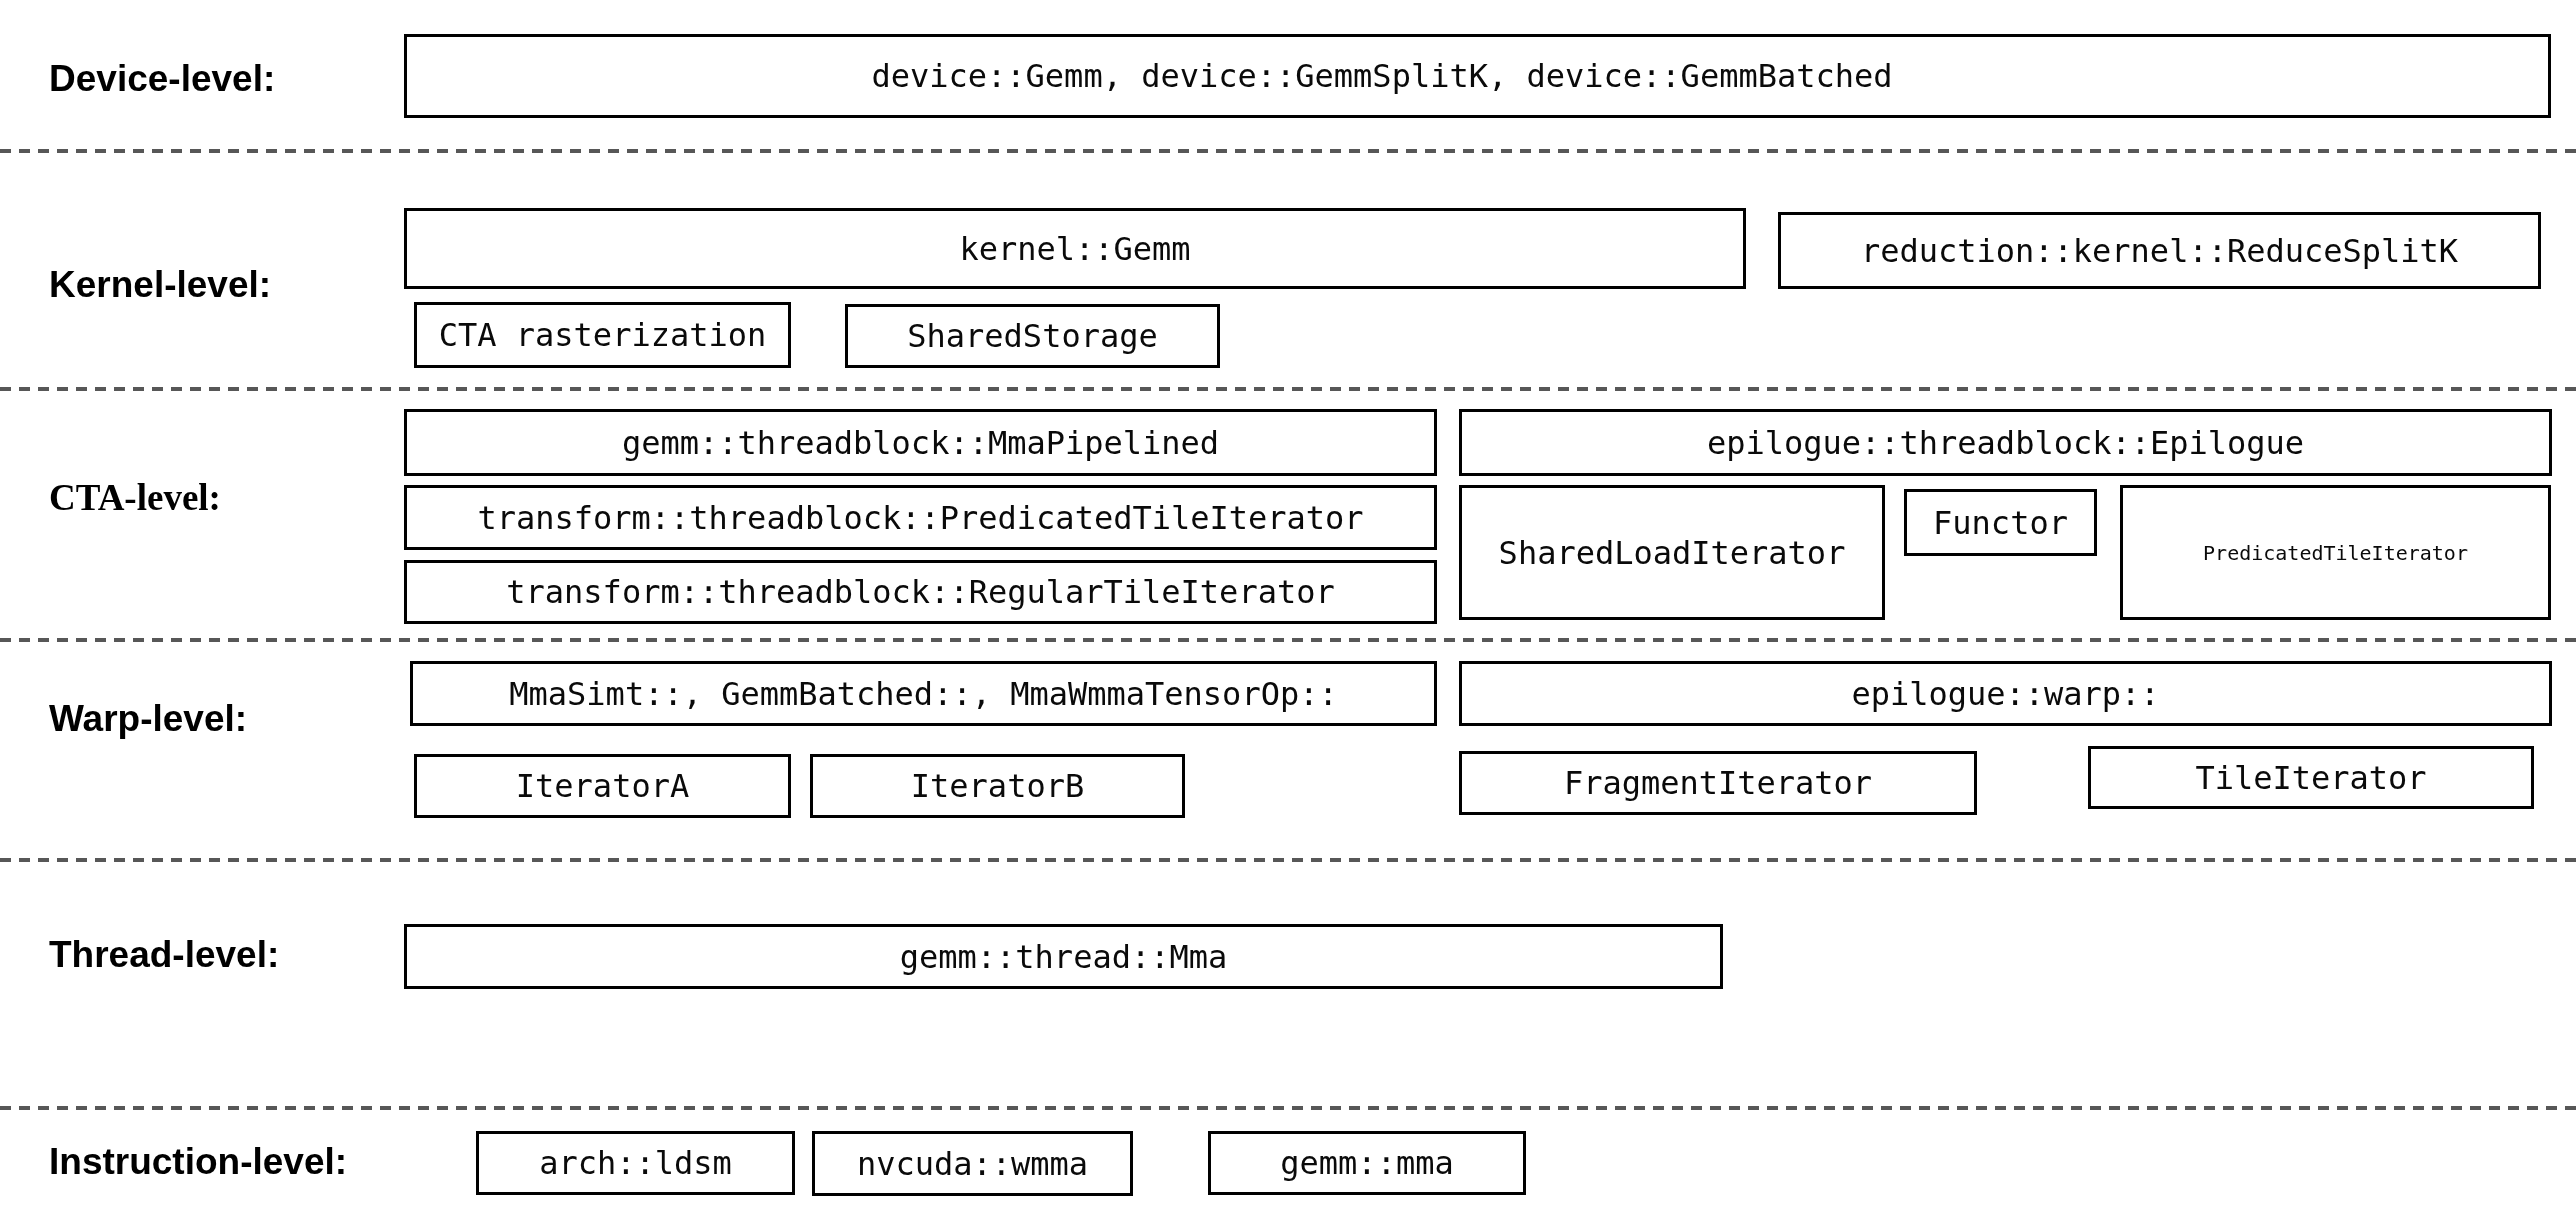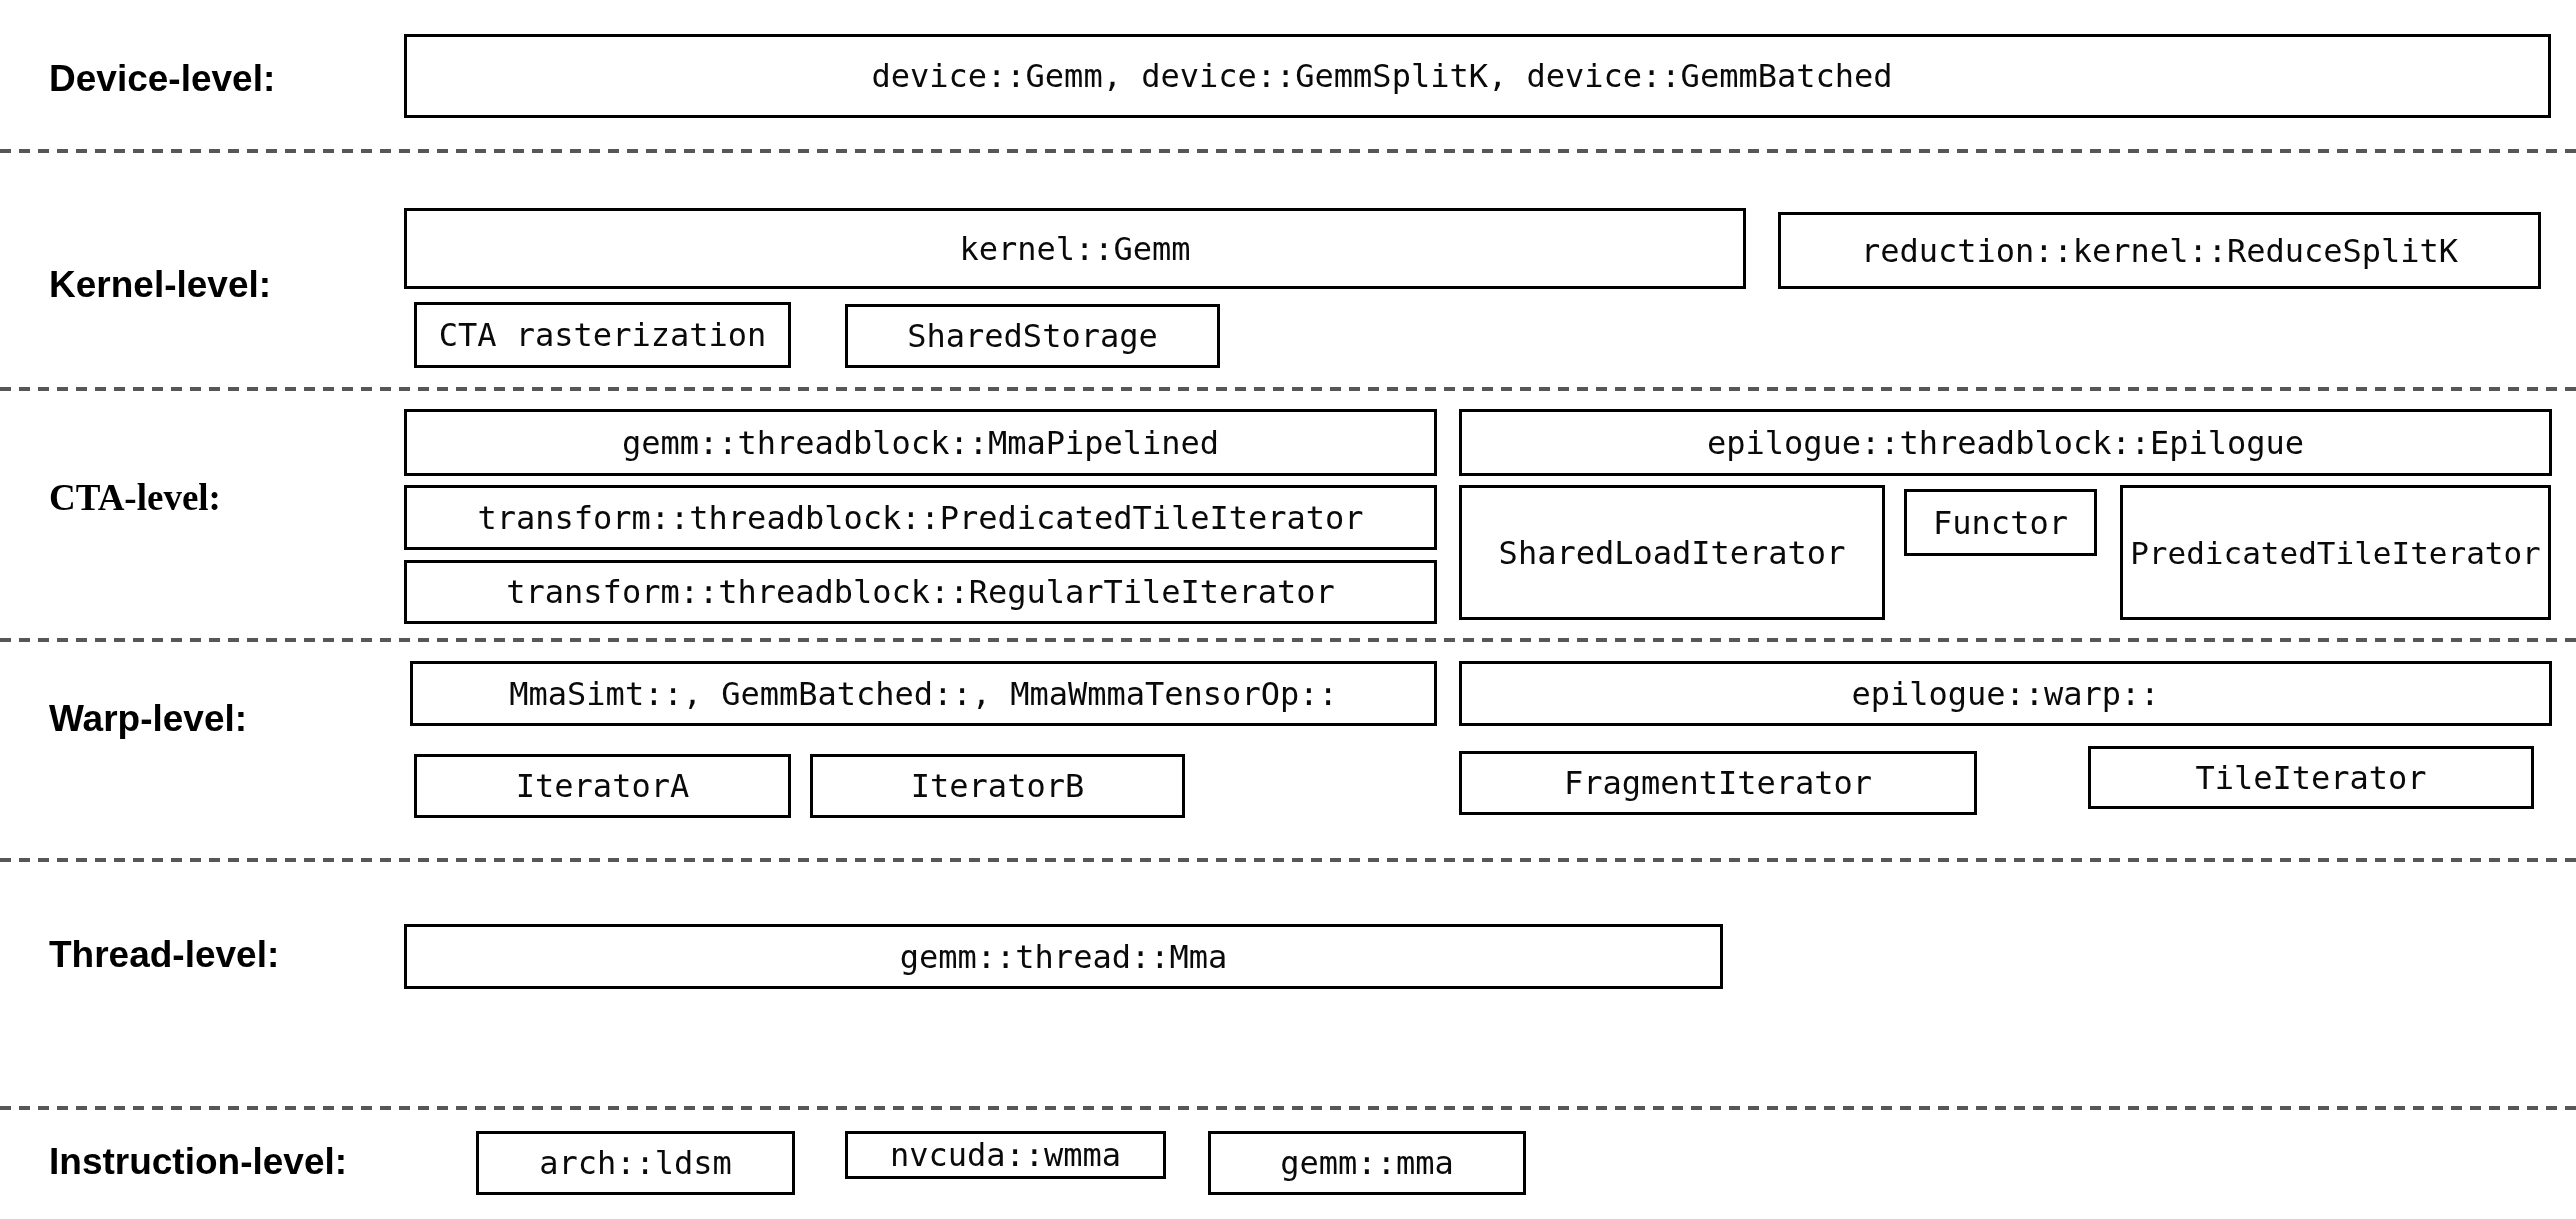--- a/index.html
+++ b/index.html
@@ -32,21 +32,21 @@
     background: #ffffff;
     display: flex;
     align-items: center;
     justify-content: center;
     font-family: "DejaVu Sans Mono", monospace;
     font-size: 32px;
     color: #0a0a0a;
     white-space: nowrap;
     text-align: center;
   }
-  .box.tight { font-size: 31px; }
+  .box.tight { font-size: 20px; }
   .sep {
     position: absolute;
     left: 0;
     width: 2576px;
     height: 3.8px;
     background: repeating-linear-gradient(90deg,
       #575757 0px, #575757 10.7px,
       rgba(0,0,0,0) 10.7px, rgba(0,0,0,0) 19px);
   }
   
@@ -81,21 +81,21 @@
   .b-warp-mma      { left: 410px;  top: 661px;  width: 1027px; height: 65px; }
   .b-epilogue-warp { left: 1459px; top: 661px;  width: 1093px; height: 65px; }
   .b-iter-a        { left: 414px;  top: 754px;  width: 377px;  height: 64px; }
   .b-iter-b        { left: 810px; top: 754px;  width: 375px;  height: 64px; }
   .b-frag-it       { left: 1459px; top: 751px;  width: 518px;  height: 64px; }
   .b-tile-it       { left: 2088px; top: 746px;  width: 446px;  height: 63px; }
   
   .b-thread-mma    { left: 404px;  top: 924px; width: 1319px; height: 65px; }
   
   .b-ldsm          { left: 476px;  top: 1131px; width: 319px;  height: 64px; }
-  .b-wmma          { left: 845px; top: 1131px; width: 321px;  height: 48px; }
+  .b-wmma          { left: 812px; top: 1131px; width: 321px;  height: 65px; }
   .b-mma-arch      { left: 1208px; top: 1131px; width: 318px;  height: 64px; }
 </style>
 </head>
 <body>
 
 <div class="canvas">
 
   <div class="lbl lbl-device">Device-level:</div>
   <div class="lbl lbl-kernel">Kernel-level:</div>
   <div class="lbl lbl-cta">CTA-level:</div>

